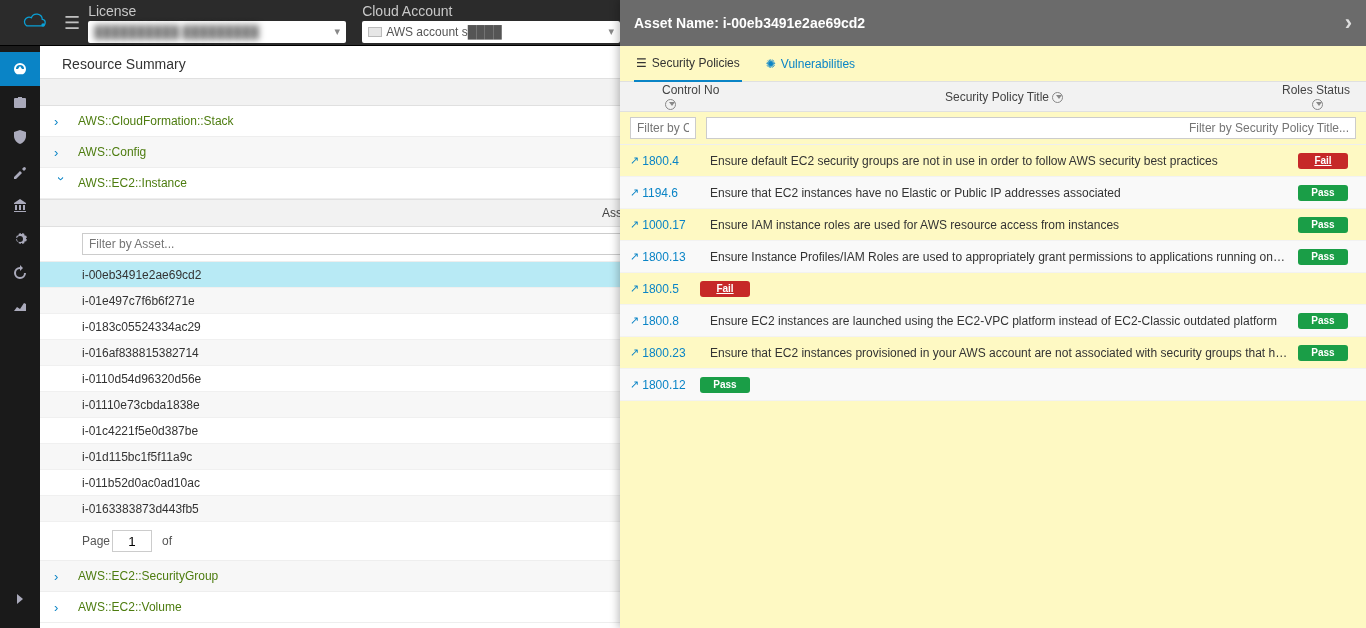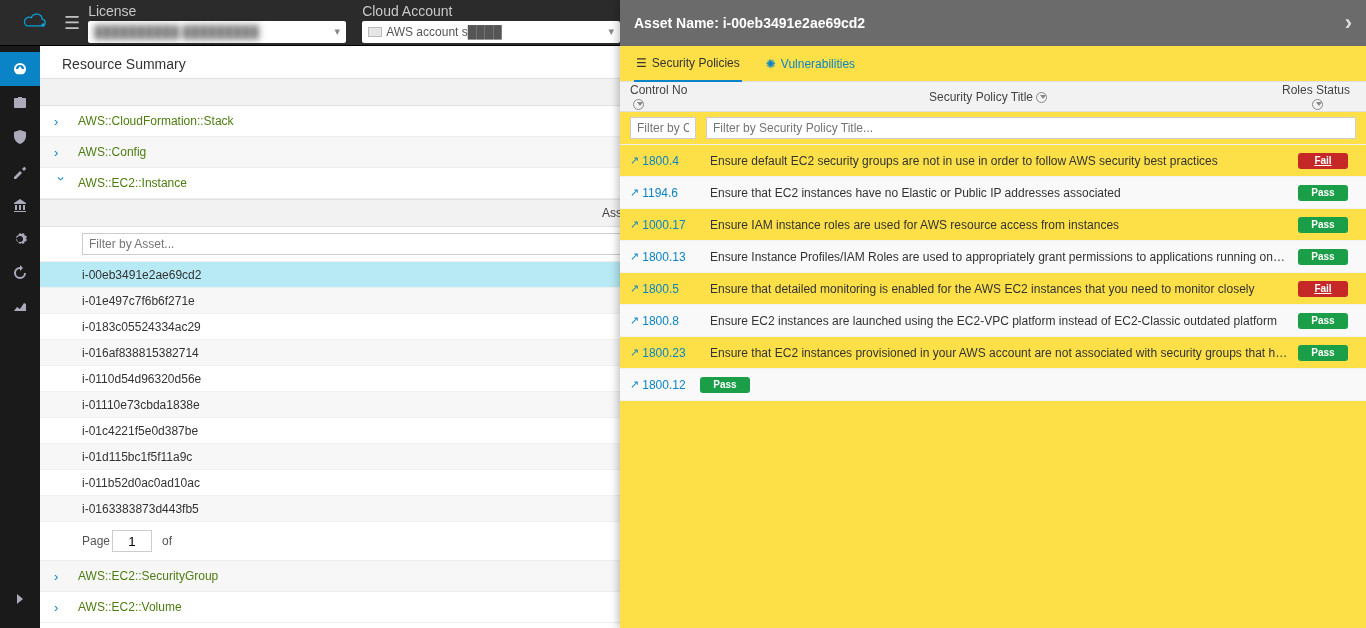--- a/index.html
+++ b/index.html
@@ -53,38 +53,38 @@
 .asset-row.alt { background: #f7f7f7; }
 .asset-row.selected { background: #b8eaf5; }
 
 .pager { display: flex; align-items: center; padding: 8px 0 8px 42px; border-bottom: 1px solid #eee; color: #555; font-size: 12px; }
 .pager .prev-btn { width: 342px; height: 30px; background: #d9d9d9; color: #fff; display: flex; align-items: center; justify-content: center; margin-right: 34px; }
 .pager .page-label { margin-right: 2px; }
 .pager input { width: 40px; height: 22px; text-align: center; border: 1px solid #ccc; margin-right: 10px; }
 .pager .of-label { }
 
 
-.panel { position: absolute; top: 0; right: 0; width: 746px; height: 628px; background: #fde047; box-shadow: -2px 0 8px rgba(0,0,0,0.25); display: flex; flex-direction: column; z-index: 50; }
+.panel { position: absolute; top: 0; right: 0; width: 746px; height: 628px; background: #fef9c3; box-shadow: -2px 0 8px rgba(0,0,0,0.25); display: flex; flex-direction: column; z-index: 50; }
 .panel-head { height: 46px; background: #6b6b6b; color: #fff; display: flex; align-items: center; padding: 0 14px; font-size: 14px; font-weight: 600; }
 .panel-head .close-ch { margin-left: auto; font-size: 22px; color: #ddd; cursor: pointer; }
 .panel-tabs { height: 36px; display: flex; align-items: center; padding: 0 14px; border-bottom: 1px solid #e0e0e0; font-size: 12px; }
 .panel-tabs .tab { display: flex; align-items: center; margin-right: 22px; padding: 0 2px; height: 36px; cursor: pointer; }
 .panel-tabs .tab.active { border-bottom: 2px solid #0a84c6; color: #333; }
 .panel-tabs .tab .ticon { margin-right: 5px; font-size: 12px; }
 .panel-tabs .tab.vuln { color: #0a84c6; }
 
-.pol-header { height: 30px; background: #f2f2f2; border-bottom: 1px solid #e0e0e0; display: flex; align-items: center; font-size: 12px; color: #444; }
+.pol-header { height: 30px; background: #f2f2f2; border-bottom: 1px solid #e0e0e0; display: flex; align-items: center; font-size: 12px; color: #444; padding-left: 32px; }
 .col-ctrl { width: 80px; padding-left: 10px; }
 .col-title { flex: 1; text-align: center; }
 .col-status { width: 90px; text-align: center; padding-right: 10px; }
 
 .pol-filters { display: flex; padding: 5px 10px; border-bottom: 1px solid #eee; }
 .pol-filters input { height: 22px; font-size: 12px; padding: 0 6px; border: 1px solid #ccc; }
 .f-ctrl { width: 66px; margin-right: 10px; }
-.f-title { flex: 1; }
+.f-title { flex: 1; text-align: right; }
 
 .pol-row { display: flex; align-items: center; height: 32px; font-size: 12px; border-bottom: 1px solid #f2f2f2; padding: 0 10px; }
 .pol-row.alt { background: #f9f9f9; }
 .pol-row .ctrl { width: 70px; display: flex; align-items: center; color: #0a84c6; }
 .pol-row .ctrl .link-ic { margin-right: 3px; font-size: 11px; color: #0a84c6; }
 .pol-row .title { flex: 1; color: #333; padding: 0 10px; white-space: nowrap; overflow: hidden; text-overflow: ellipsis; }
 .pol-row .status { width: 58px; }
 .badge { display: inline-block; width: 50px; height: 16px; border-radius: 3px; color: #fff; font-size: 10px; font-weight: 600; text-align: center; line-height: 16px; }
 .badge.pass { background: #1a9e47; }
 .badge.fail { background: #c62828; text-decoration: underline; }
@@ -315,21 +315,20 @@
             <span>1800.13</span>
           </span>
           <span class="title">Ensure Instance Profiles/IAM Roles are used to appropriately grant permissions to applications running on amazon E...</span>
           <span class="status"><span class="badge pass">Pass</span></span>
         </div>
         <div class="pol-row">
           <span class="ctrl">
             <span class="link-ic">↗</span>
             <span>1800.5</span>
           </span>
-          <span class="title">Ensure that detailed monitoring is enabled for the AWS EC2 instances that you need to monitor closely</span>
           <span class="status"><span class="badge fail">Fail</span></span>
         </div>
         <div class="pol-row alt">
           <span class="ctrl">
             <span class="link-ic">↗</span>
             <span>1800.8</span>
           </span>
           <span class="title">Ensure EC2 instances are launched using the EC2-VPC platform instead of EC2-Classic outdated platform</span>
           <span class="status"><span class="badge pass">Pass</span></span>
         </div>

